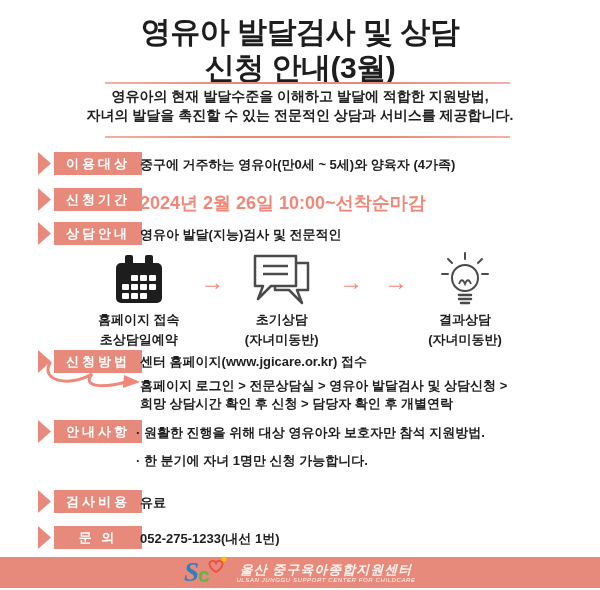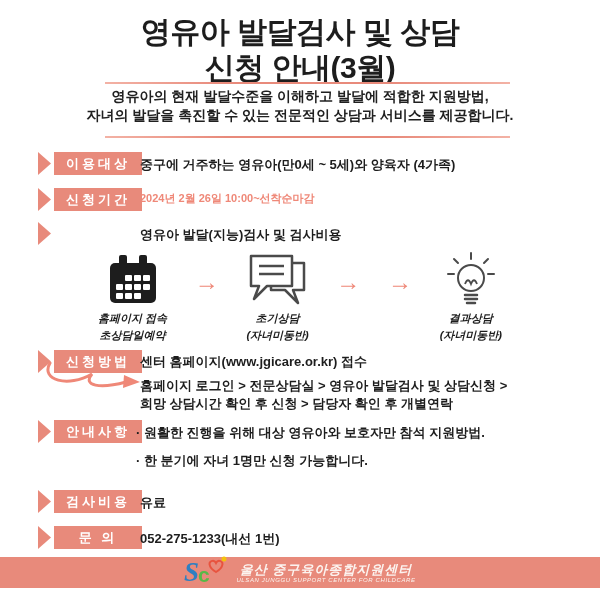--- a/index.html
+++ b/index.html
@@ -29,28 +29,28 @@
 
   .ribbon{position:absolute;left:38px;display:flex;align-items:flex-end;height:23px;}
   .chev{width:13px;height:23px;background:var(--salmon);
     clip-path:polygon(0 0,100% 50%,0 100%);margin-right:3px;flex:none;}
   .rib-label{background:var(--salmon);color:#fff;font-weight:bold;font-size:13px;
     letter-spacing:3px;height:23px;line-height:23px;width:88px;text-align:center;
     white-space:nowrap;}
 
   .sec-text{position:absolute;left:140px;font-size:13px;font-weight:bold;
     color:var(--ink);white-space:nowrap;text-align:right;}
-  .period-text{color:var(--accent);font-size:11px;}
+  .period-text{color:var(--accent);font-size:18px;}
 
   .process{position:absolute;left:98px;top:250px;width:404px;display:flex;
     justify-content:space-between;align-items:flex-start;}
   .step{display:flex;flex-direction:column;align-items:center;}
   .icon-box{height:60px;display:flex;align-items:center;justify-content:center;}
-  .step-label{font-size:11px;font-weight:bold;color:var(--ink);text-align:center;
-    line-height:1.55;white-space:nowrap;font-style:italic;}
+  .step-label{font-size:13px;font-weight:bold;color:var(--ink);text-align:center;
+    line-height:1.55;white-space:nowrap;}
   .proc-arrow{margin-top:20px;color:var(--accent);font-size:24px;font-weight:bold;
     line-height:1;}
 
   .apply-arrow{position:absolute;left:38px;top:362px;}
 
   .footer{position:absolute;left:0;top:557px;width:600px;height:31px;
     background:var(--salmon);display:flex;align-items:center;justify-content:center;gap:8px;}
   .org{display:flex;flex-direction:column;align-items:center;color:#fcf4f0;font-style:italic;}
   .org-ko{font-size:13px;font-weight:bold;letter-spacing:1px;line-height:1.2;}
   .org-en{font-size:6px;letter-spacing:0.6px;}
@@ -75,22 +75,23 @@
   <div class="sec-text" style="top:156px">중구에 거주하는 영유아(만0세 ~ 5세)와 양육자 (4가족)</div>
 
   <div class="ribbon" style="top:188px">
     <span class="chev"></span>
     <span class="rib-label">신청기간</span>
   </div>
   <div class="sec-text period-text" style="top:191px">2024년 2월 26일 10:00~선착순마감</div>
 
   <div class="ribbon" style="top:222px">
     <span class="chev"></span>
-  </div>
-  <div class="sec-text" style="top:226px">영유아 발달(지능)검사 및 검사비용</div>
+    <span class="rib-label">상담안내</span>
+  </div>
+  <div class="sec-text" style="top:226px">영유아 발달(지능)검사 및 전문적인</div>
 
   <div class="process">
 
     <div class="step">
       <div class="icon-box">
         <svg width="52" height="52" viewBox="0 0 52 52">
           <rect x="3" y="9" width="46" height="40" rx="5" fill="#1d1d1d"></rect>
           <rect x="12" y="1" width="8" height="13" rx="2" fill="#1d1d1d"></rect>
           <rect x="32" y="1" width="8" height="13" rx="2" fill="#1d1d1d"></rect>
           <g fill="#fff">

